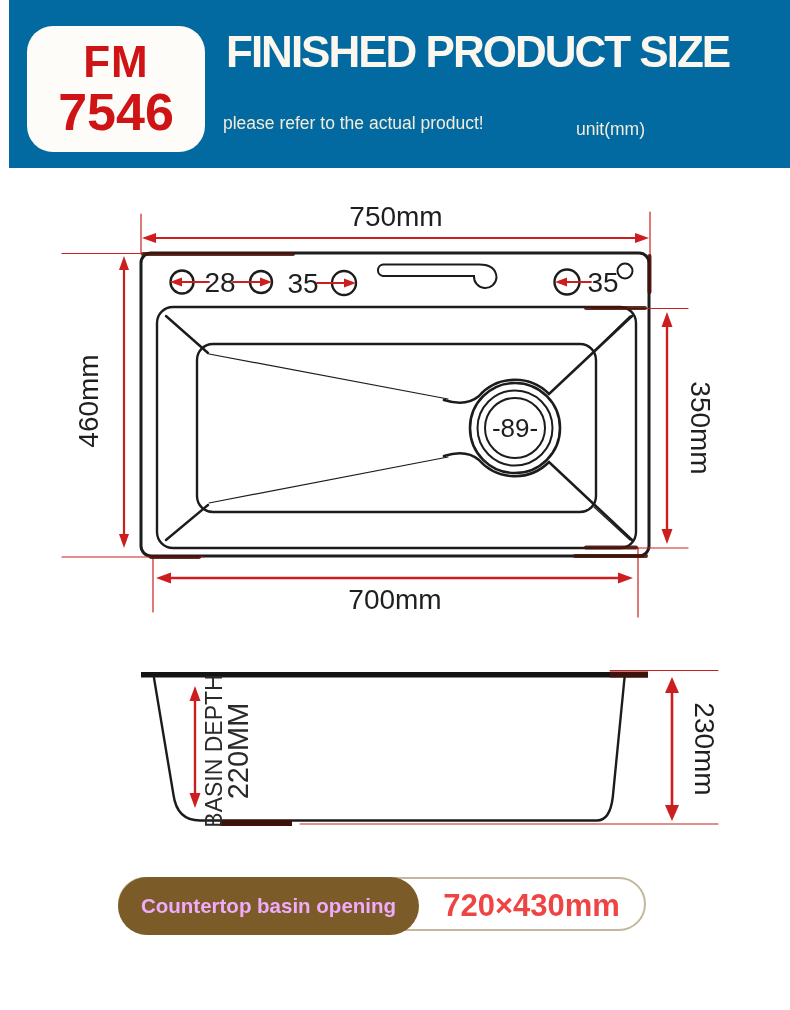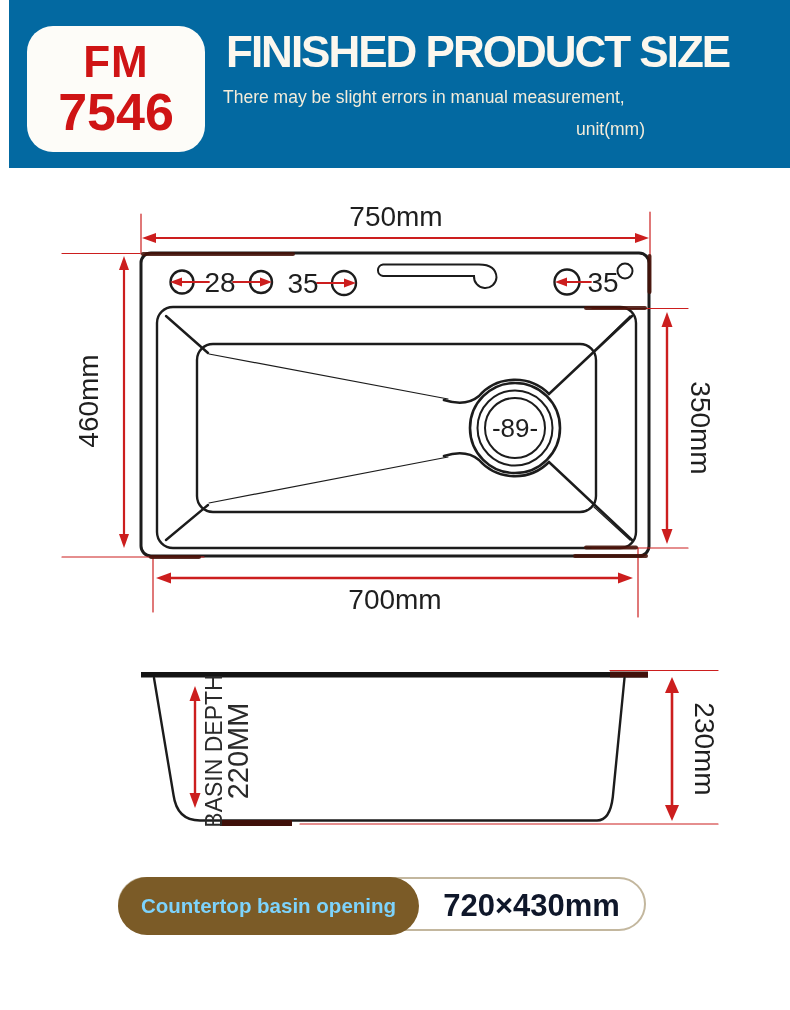--- a/index.html
+++ b/index.html
@@ -16,36 +16,36 @@
   .sub1{position:absolute;left:214px;top:87px;font-size:17.5px;color:#f3ecda;}
   .sub2{position:absolute;left:214px;top:113px;font-size:17.5px;color:#f3ecda;}
   .unit{position:absolute;left:567px;top:119px;font-size:17.5px;color:#f3ecda;text-align:right;}
   
   .drawing{position:absolute;left:0;top:0;width:790px;height:1010px;}
   
   .badge{position:absolute;left:118px;top:877px;width:528px;height:54px;background:#ffffff;
          border:2px solid #c3b79e;border-radius:29px;box-sizing:border-box;}
   .badge-label{position:absolute;left:-2px;top:-2px;width:301px;height:58px;background:#7b5b27;
          border-radius:29px;display:flex;align-items:center;justify-content:center;
-         color:#7dd3fc;font-size:20.5px;font-weight:bold;}
+         color:#f0abfc;font-size:20.5px;font-weight:bold;}
   .badge-value{position:absolute;left:299px;top:0px;width:225px;height:54px;display:flex;
-         align-items:center;justify-content:center;color:#0f172a;font-size:31px;font-weight:bold;}
+         align-items:center;justify-content:center;color:#ef4444;font-size:31px;font-weight:bold;}
 </style>
 </head>
 <body>
 
 <div id="page">
 
   <div class="header">
     <div class="fm-box">
       <div class="fm-line1">FM</div>
       <div class="fm-line2">7546</div>
     </div>
     <div class="title">FINISHED PRODUCT SIZE</div>
-    <div class="sub1">There may be slight errors in manual measurement,</div>
+    <div class="sub2">please refer to the actual product!</div>
     <div class="unit">unit(mm)</div>
   </div>
 
   <svg class="drawing" viewBox="0 0 790 1010">
 
     <g fill="none" stroke-linecap="round">
 
       <g>
         <line x1="141" y1="214" x2="141" y2="254" stroke="#cc1e1e" stroke-width="1.2"></line>
         <line x1="650" y1="212" x2="650" y2="293" stroke="#cc1e1e" stroke-width="1.2"></line>

